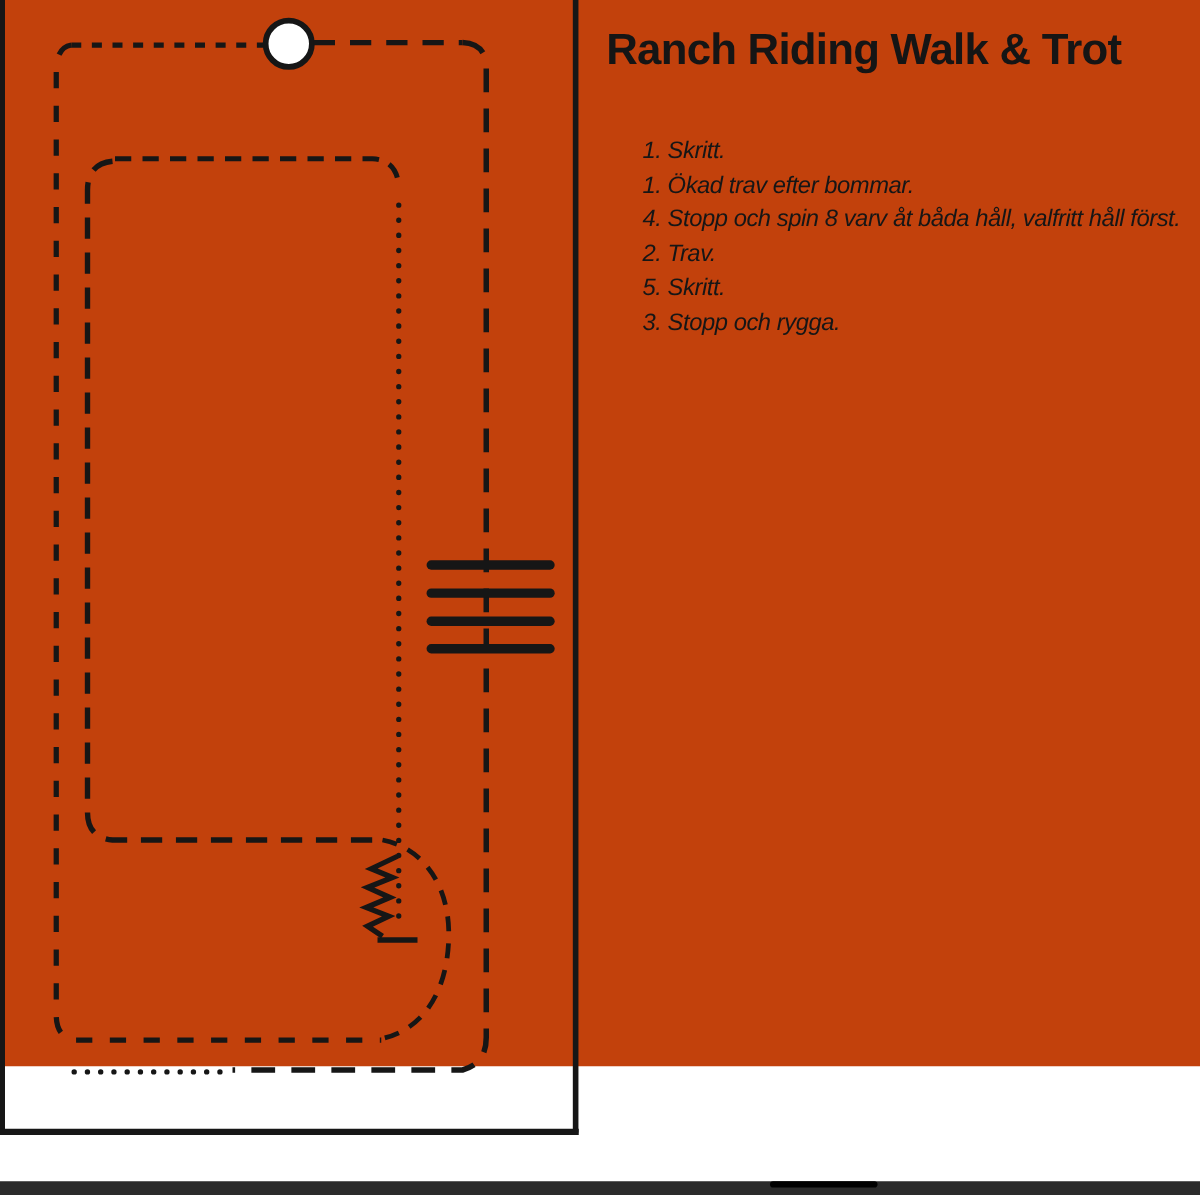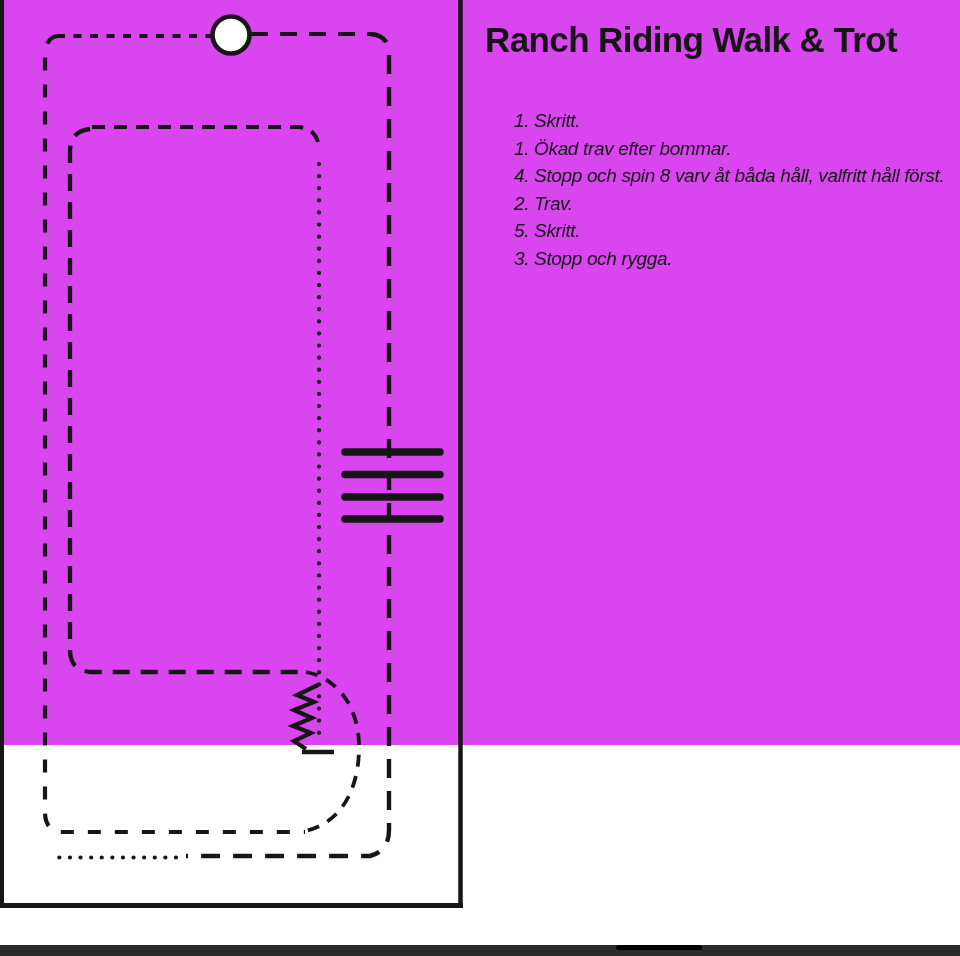--- a/index.html
+++ b/index.html
@@ -1,16 +1,16 @@
 <!DOCTYPE html>
 <html><head>
 <meta charset="utf-8">
 <style>
   html,body{margin:0;padding:0;background:#ffffff;width:960px;height:956px;overflow:hidden;}
-  .page{position:relative;width:960px;height:745px;background:#d946ef;font-family:"Liberation Sans",sans-serif;}
+  .page{position:relative;width:960px;height:853px;background:#c2410c;font-family:"Liberation Sans",sans-serif;}
   .diagram-svg{position:absolute;left:0;top:0;}
   .text-panel{position:absolute;left:482px;top:0;width:478px;height:905px;}
   .title{margin:0;position:absolute;left:3px;top:20px;width:470px;
          font-size:35px;font-weight:600;letter-spacing:-0.6px;color:#151515;line-height:1.15;
          font-family:"Liberation Sans",sans-serif;}
   .instructions{position:absolute;left:32px;top:107px;width:458px;
                 font-size:19px;line-height:27.6px;letter-spacing:-0.35px;color:#161616;font-style:italic;}
   .instr-item{white-space:normal;}
   .bottom-bar{position:absolute;left:0;top:945px;width:960px;height:11px;background:#2b2b2b;}
   .scroll-thumb{position:absolute;left:616px;top:0px;width:86px;height:5px;background:#000;border-radius:3px;}

